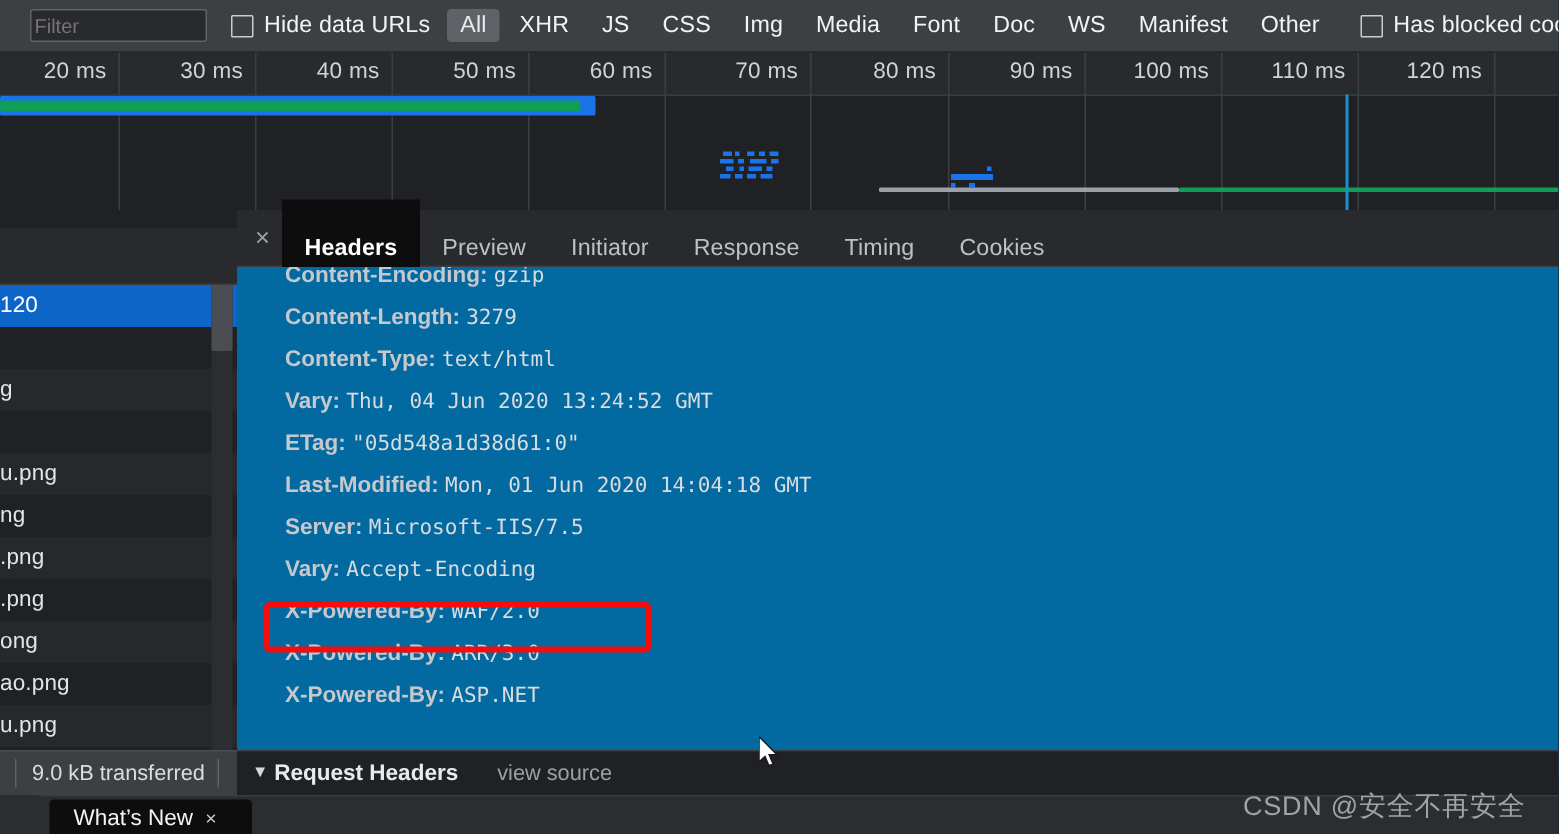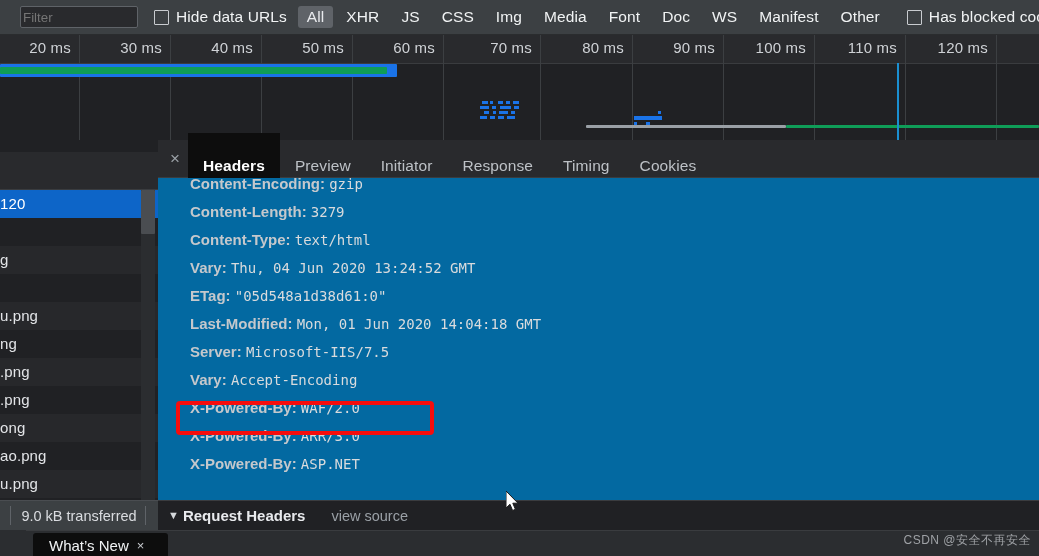--- a/index.html
+++ b/index.html
@@ -352,23 +352,23 @@
     color: #c9ccd0;
   }
   .corner-left {
     position: absolute;
     left: 0; bottom: 0;
     width: 26px; height: 26px;
     background: #2b2d30;
   }
   .watermark {
     position: absolute;
-    right: 8px;
+    right: 22px;
     bottom: 7px;
-    font-size: 12px;
+    font-size: 18px;
     color: #9fa2a6;
     white-space: nowrap;
     letter-spacing: .5px;
   }
 
   
   .cursor {
     position: absolute;
     left: 506px; top: 491px;
     width: 14px; height: 22px;

